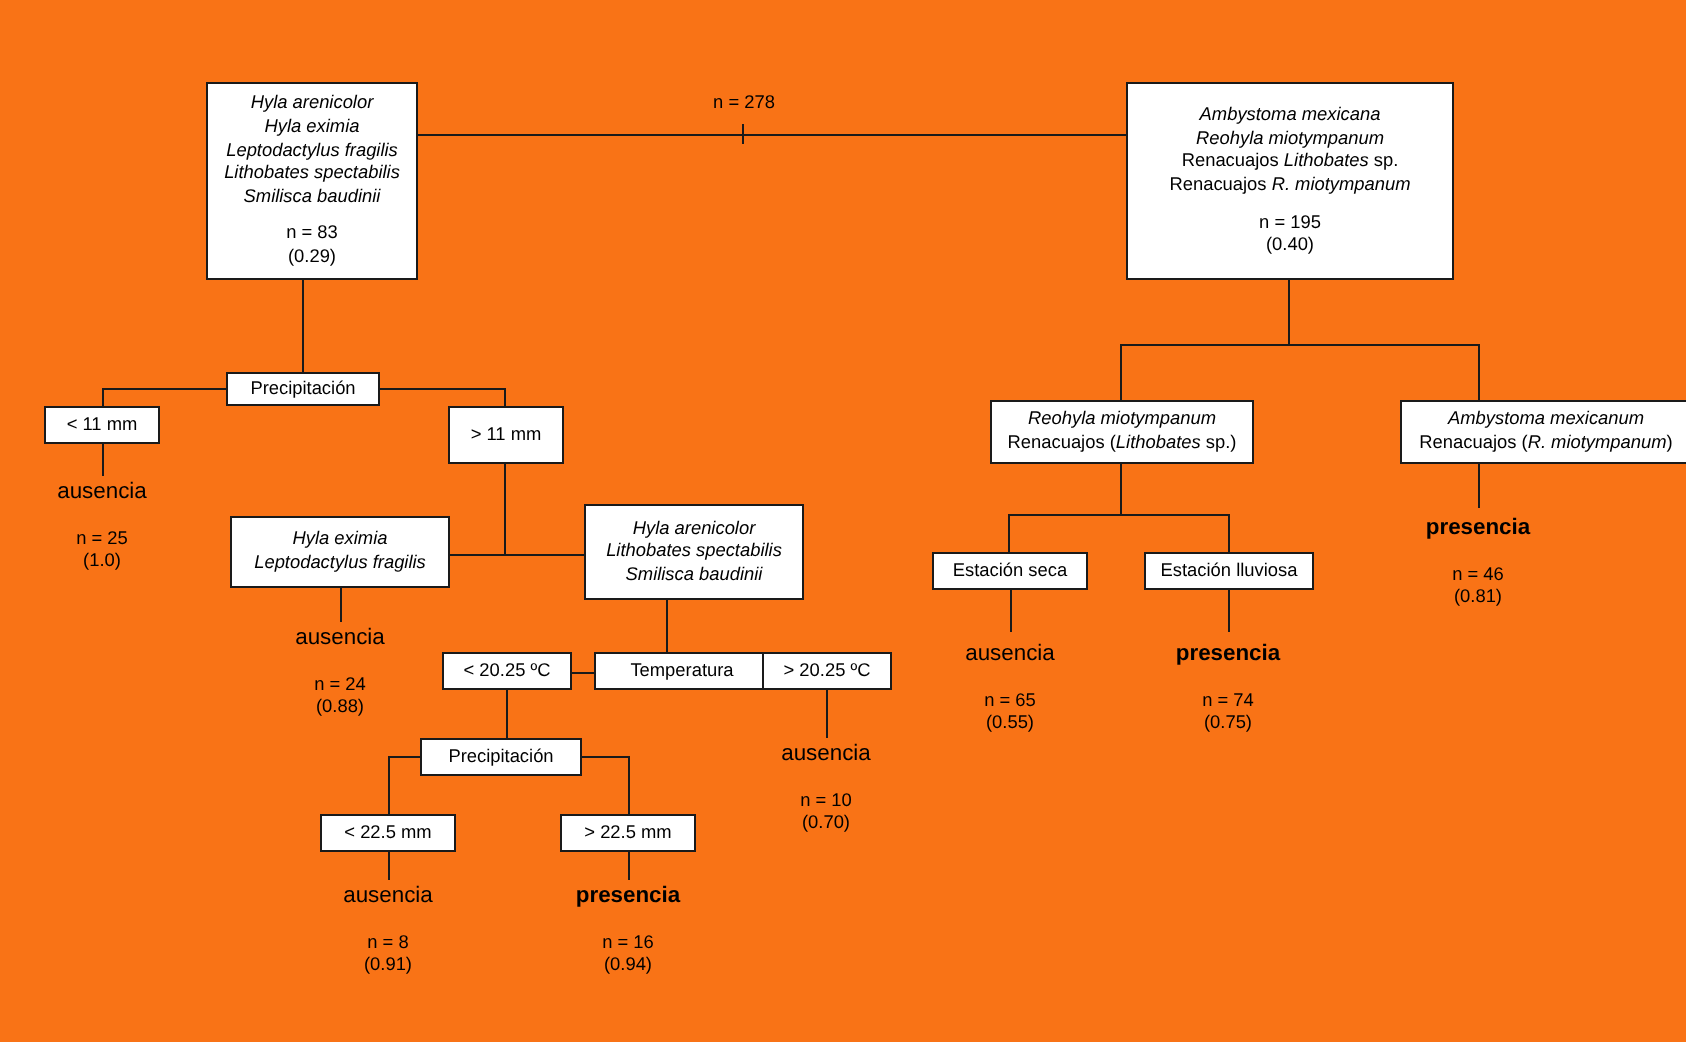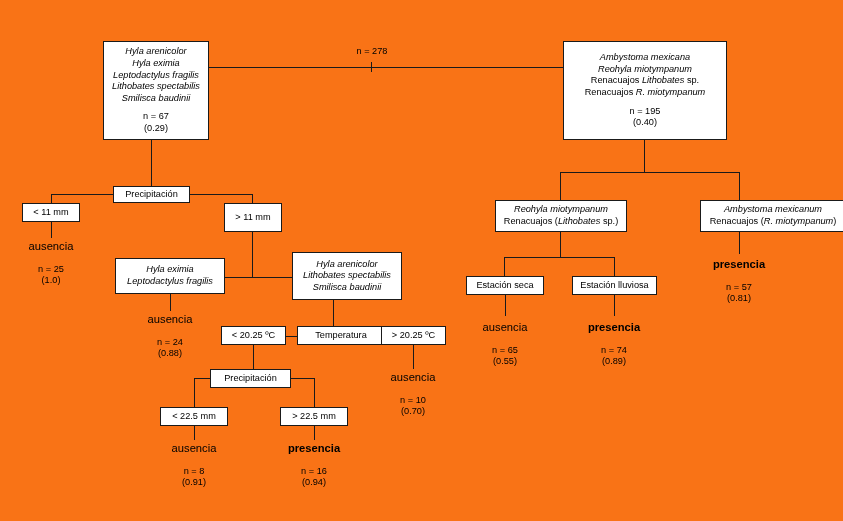--- a/index.html
+++ b/index.html
@@ -120,21 +120,21 @@
       <div class="vline" style="left: 739px; top: 232px; height: 22px;"></div>
     </div>
   <div id="node-layer">
       <div class="node" style="left: 103px; top: 41px; width: 106px; height: 99px;">
         <div class="ln ital">Hyla arenicolor</div>
         <div class="ln ital">Hyla eximia</div>
         <div class="ln ital">Leptodactylus fragilis</div>
         <div class="ln ital">Lithobates spectabilis</div>
         <div class="ln ital">Smilisca baudinii</div>
         <div class="gap"></div>
-        <div class="ln">n = 67</div>
+        <div class="ln">n = 83</div>
         <div class="ln">(0.29)</div>
       </div>
       <div class="node" style="left: 563px; top: 41px; width: 164px; height: 99px;">
         <div class="ln ital">Ambystoma mexicana</div>
         <div class="ln ital">Reohyla miotympanum</div>
         <div class="ln">Renacuajos <i>Lithobates</i> sp.</div>
         <div class="ln">Renacuajos <i>R. miotympanum</i></div>
         <div class="gap"></div>
         <div class="ln">n = 195</div>
         <div class="ln">(0.40)</div>
@@ -217,22 +217,22 @@
         <span class="stat">(0.94)</span>
       </div>
       <div class="leaf" style="left: 445px; top: 321px; width: 120px;">
         <span class="verdict">ausencia</span>
         <span class="stat first">n = 65</span>
         <span class="stat">(0.55)</span>
       </div>
       <div class="leaf" style="left: 554px; top: 321px; width: 120px;">
         <span class="verdict bold">presencia</span>
         <span class="stat first">n = 74</span>
-        <span class="stat">(0.89)</span>
+        <span class="stat">(0.75)</span>
       </div>
       <div class="leaf" style="left: 679px; top: 258px; width: 120px;">
         <span class="verdict bold">presencia</span>
-        <span class="stat first">n = 57</span>
+        <span class="stat first">n = 46</span>
         <span class="stat">(0.81)</span>
       </div>
     </div>
   <div class="edge-label" id="root-edge-label" style="left: 337px; top: 46px; width: 70px;">n = 278</div>
 </div>
 
 </body></html>

